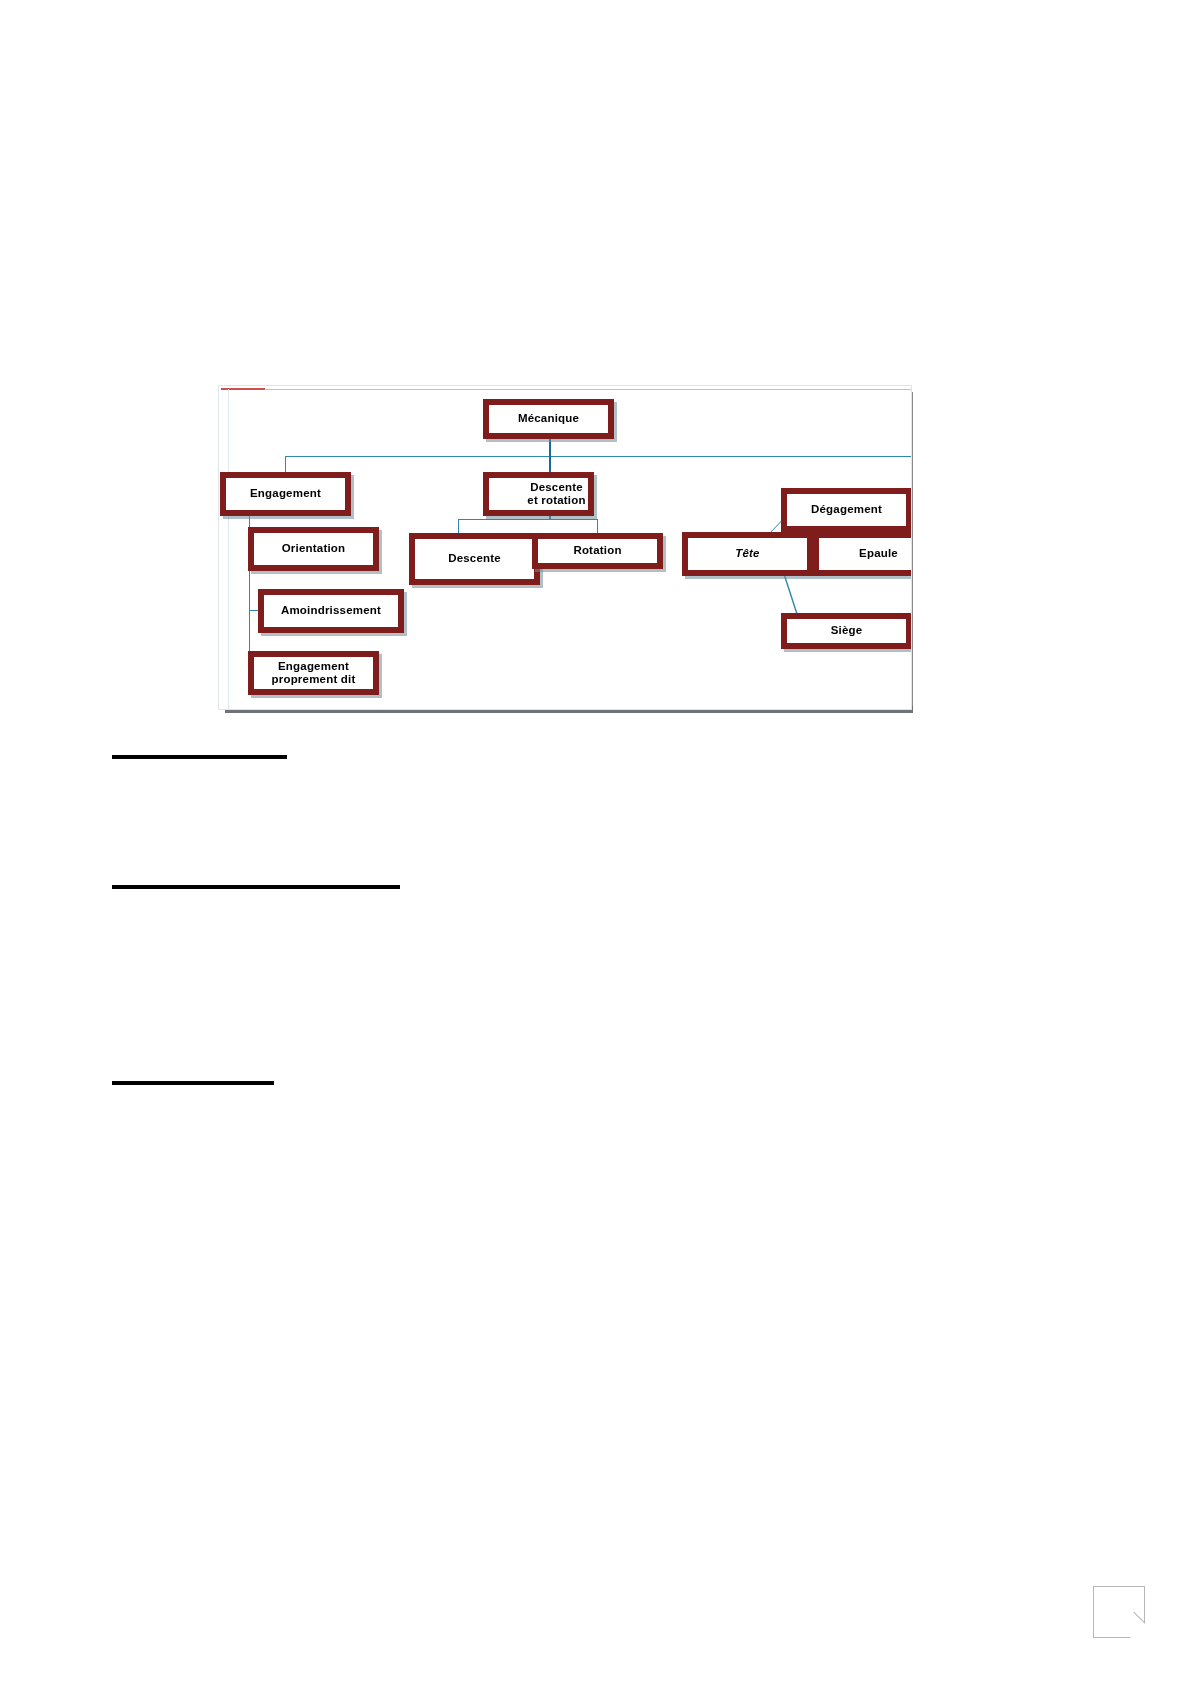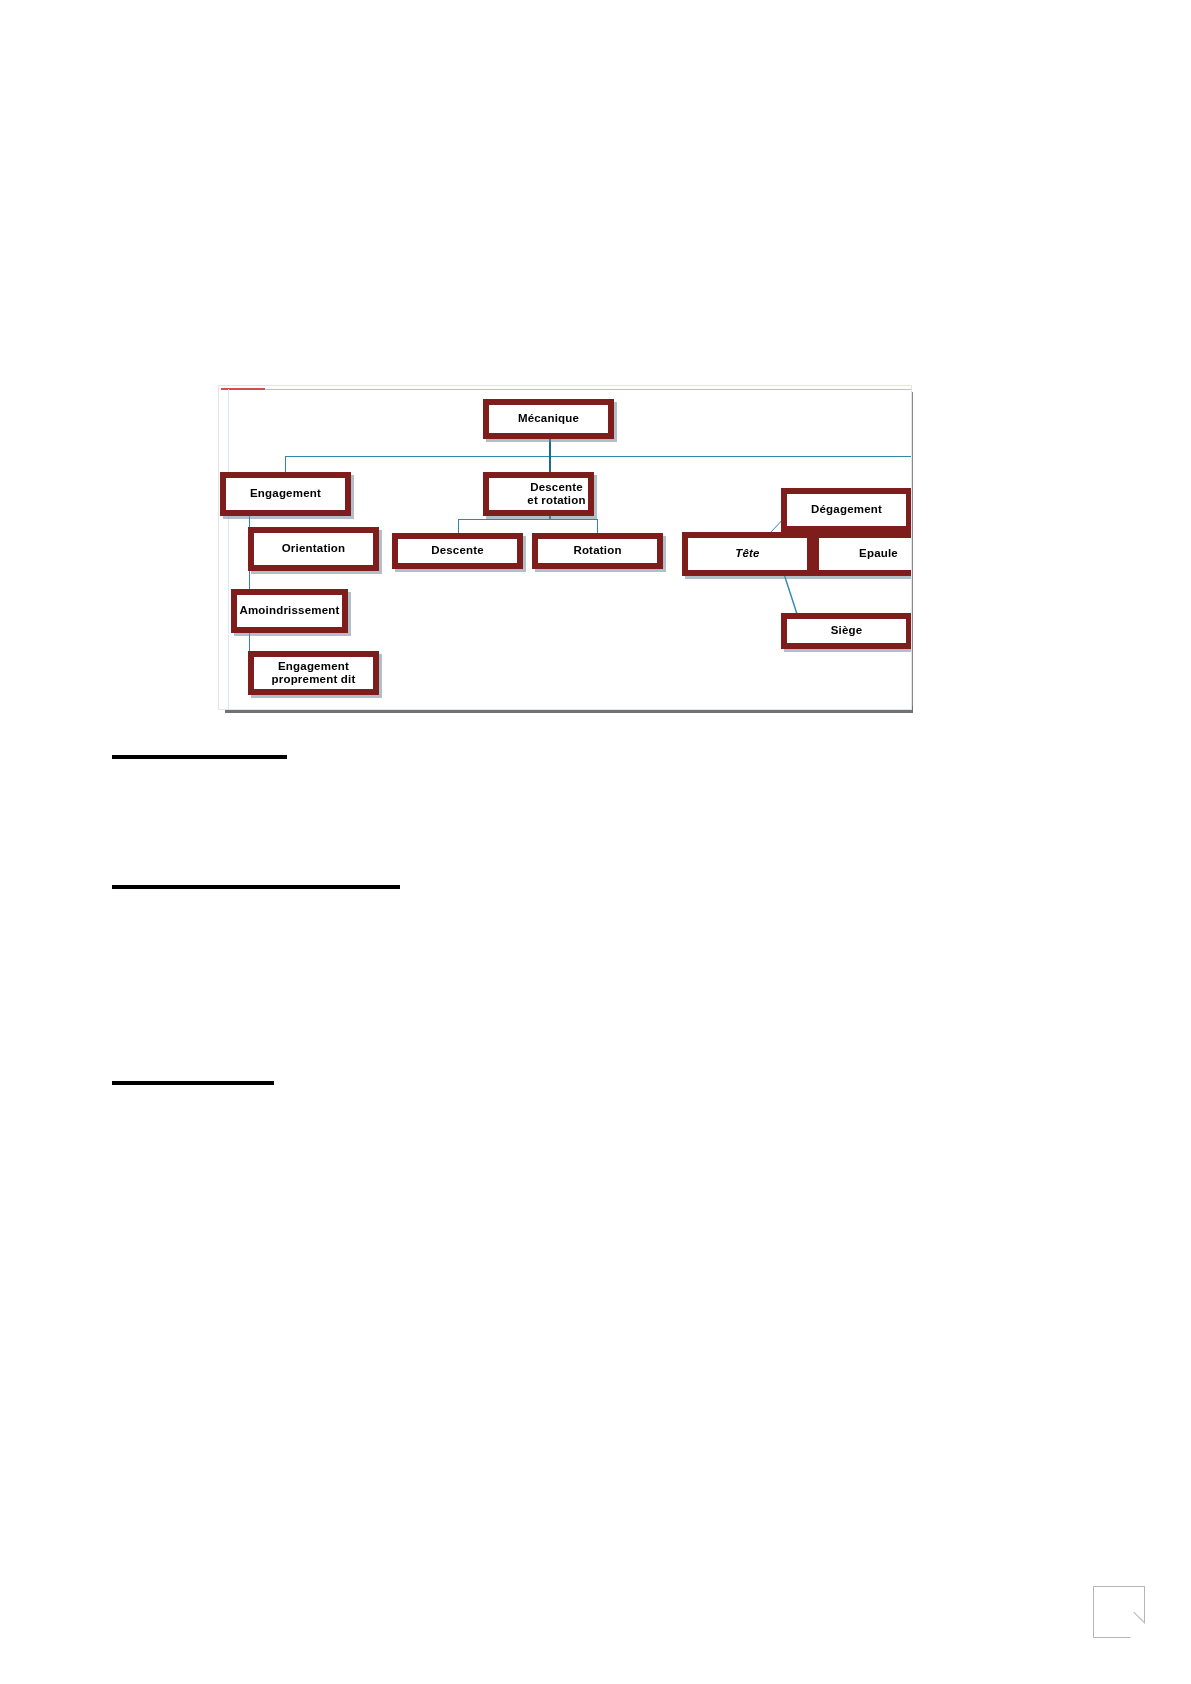--- a/index.html
+++ b/index.html
@@ -179,30 +179,30 @@
   </div>
 
   <div class="node" style="left:562px;top:86px;width:131px;height:44px;margin-top:16px;">
     <span>Dégagement</span>
   </div>
 
   <div class="node" style="left:29px;top:141px;width:131px;height:44px;">
     <span>Orientation</span>
   </div>
 
-  <div class="node" style="left:12px;top:203px;width:117px;height:44px;text-align:right;">
+  <div class="node" style="left:39px;top:203px;width:146px;height:44px;text-align:right;">
     <span>Amoindrissement</span>
   </div>
 
   <div class="node" style="left:29px;top:265px;width:131px;height:44px;flex-direction:column;">
     <span>Engagement</span>
     <span>proprement dit</span>
   </div>
 
-  <div class="node" style="left:173px;top:147px;width:131px;height:36px;">
+  <div class="node" style="left:190px;top:147px;width:131px;height:52px;">
     <span>Descente</span>
   </div>
 
   <div class="node" style="left:313px;top:147px;width:131px;height:36px;">
     <span>Rotation</span>
   </div>
 
   <div class="node" style="left:463px;top:146px;width:131px;height:44px;font-style:italic;">
     <span>Tête</span>
   </div>

